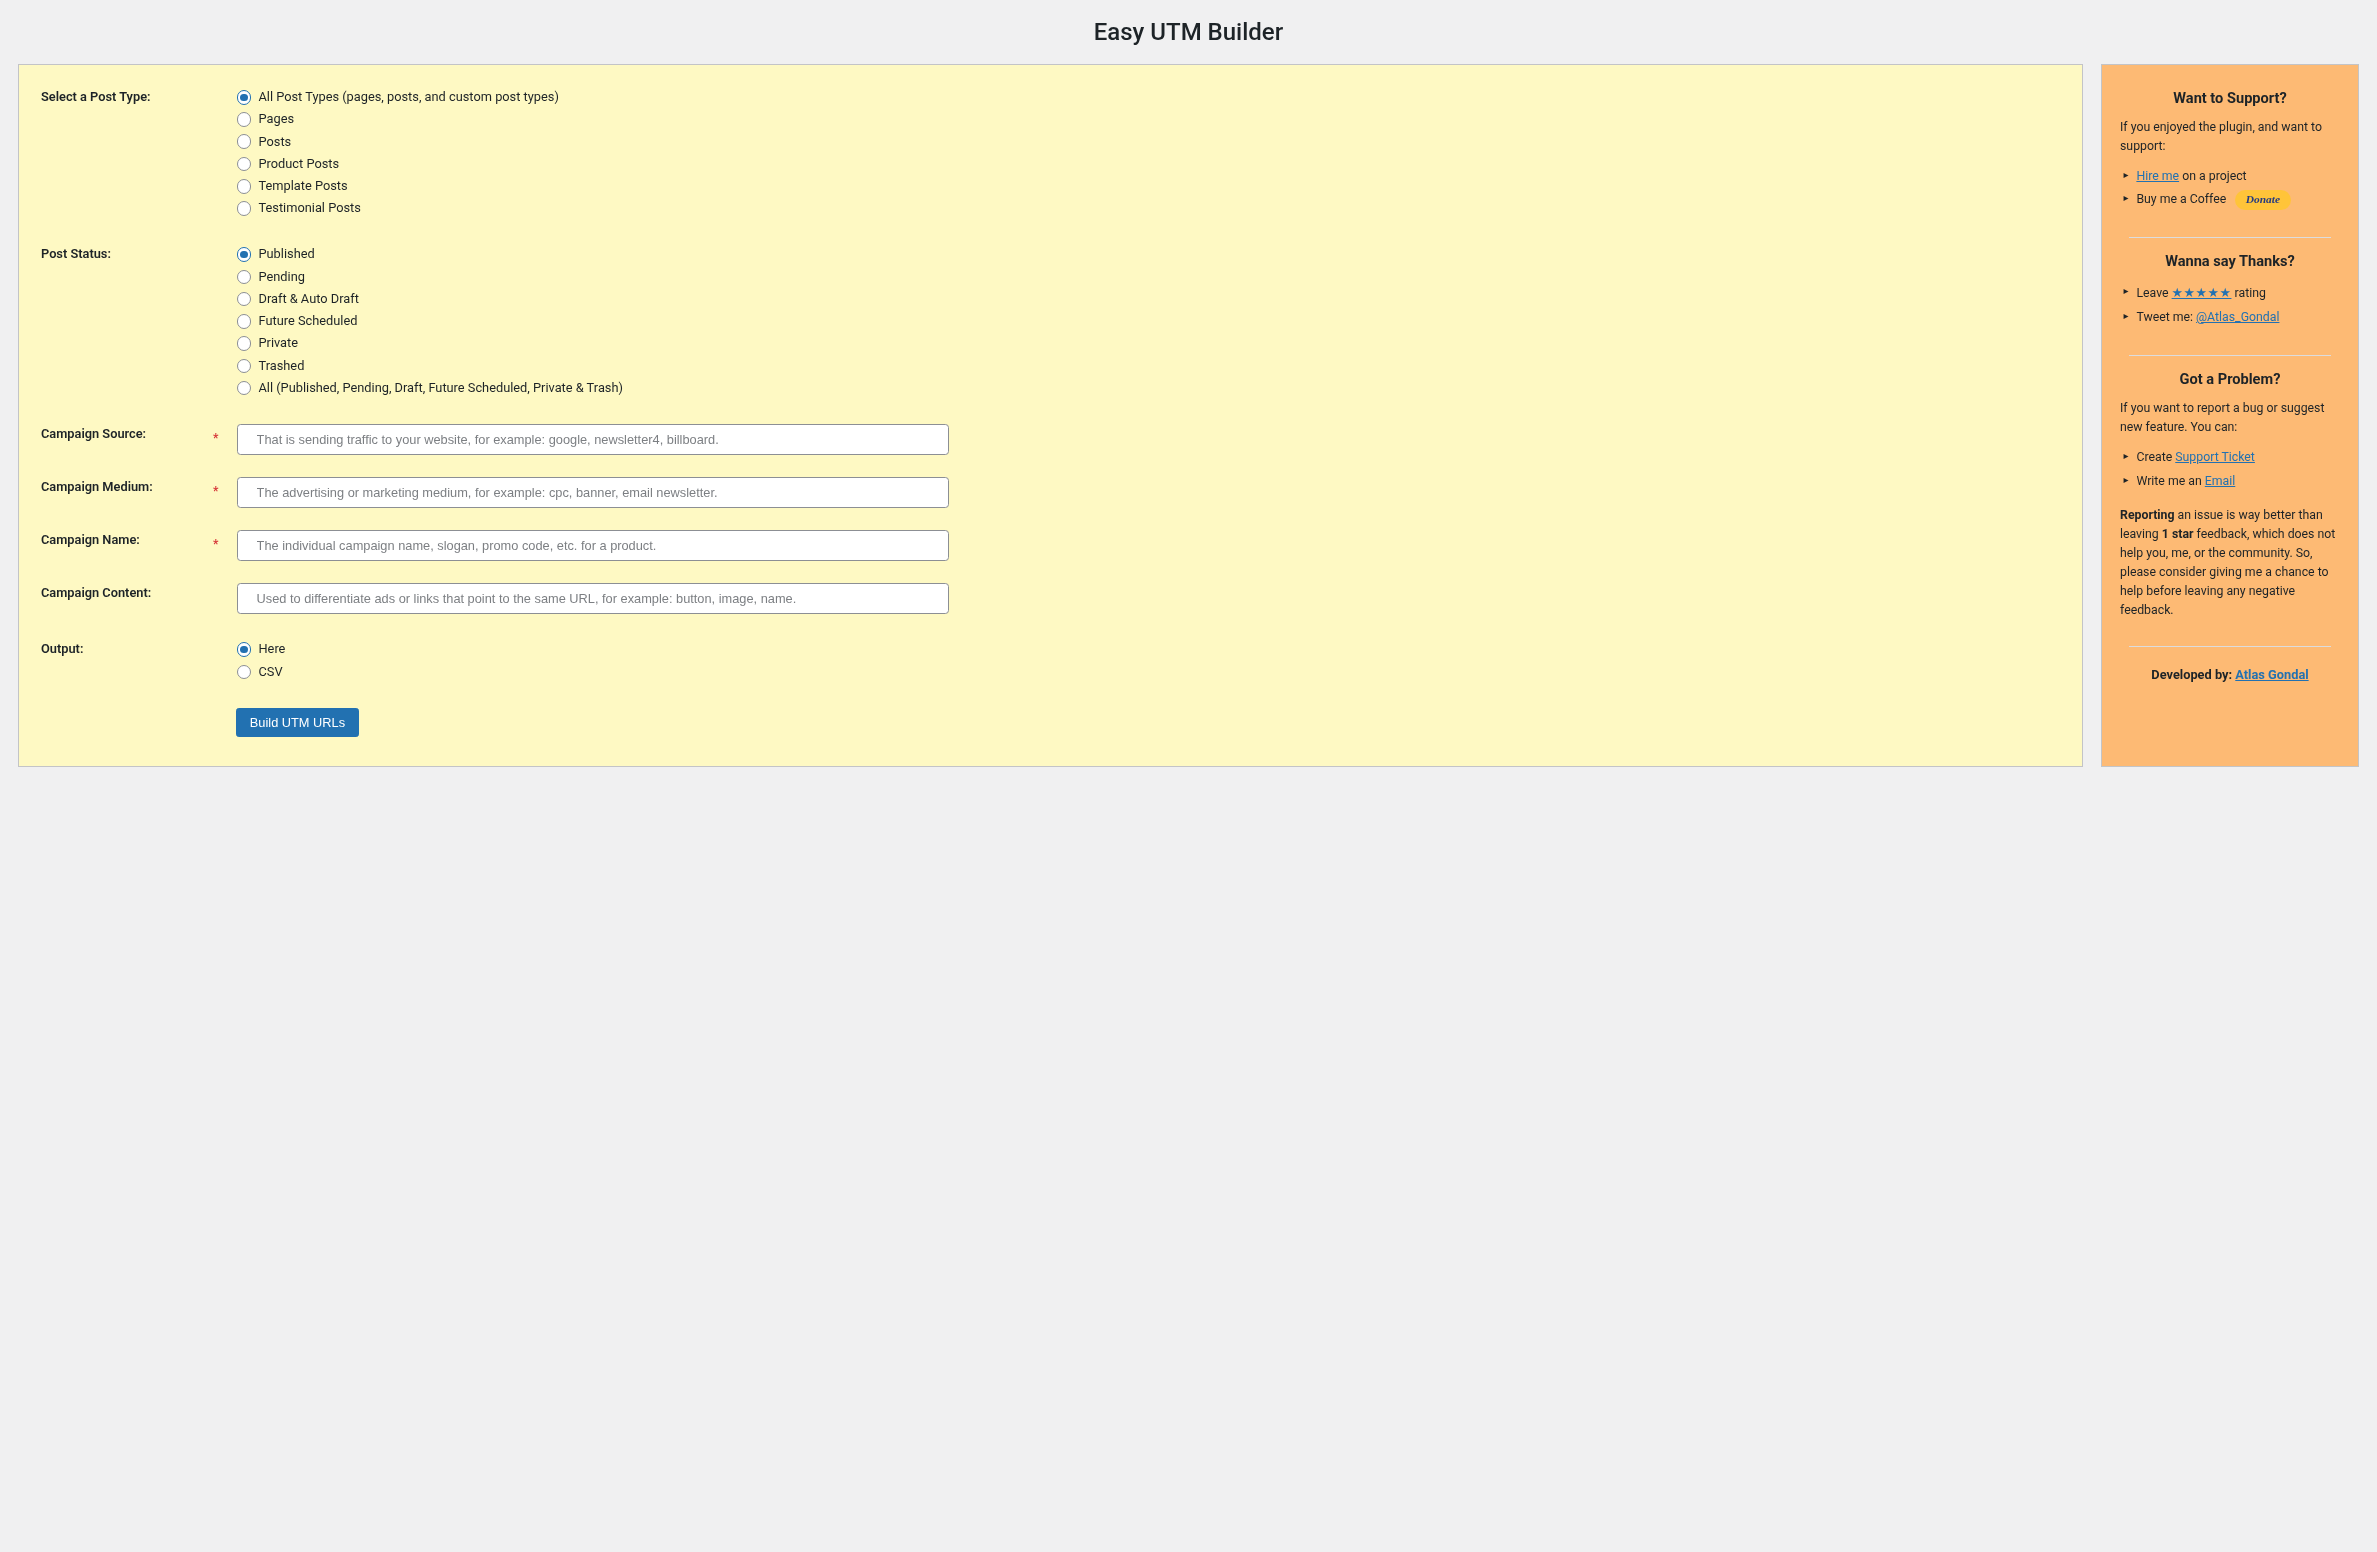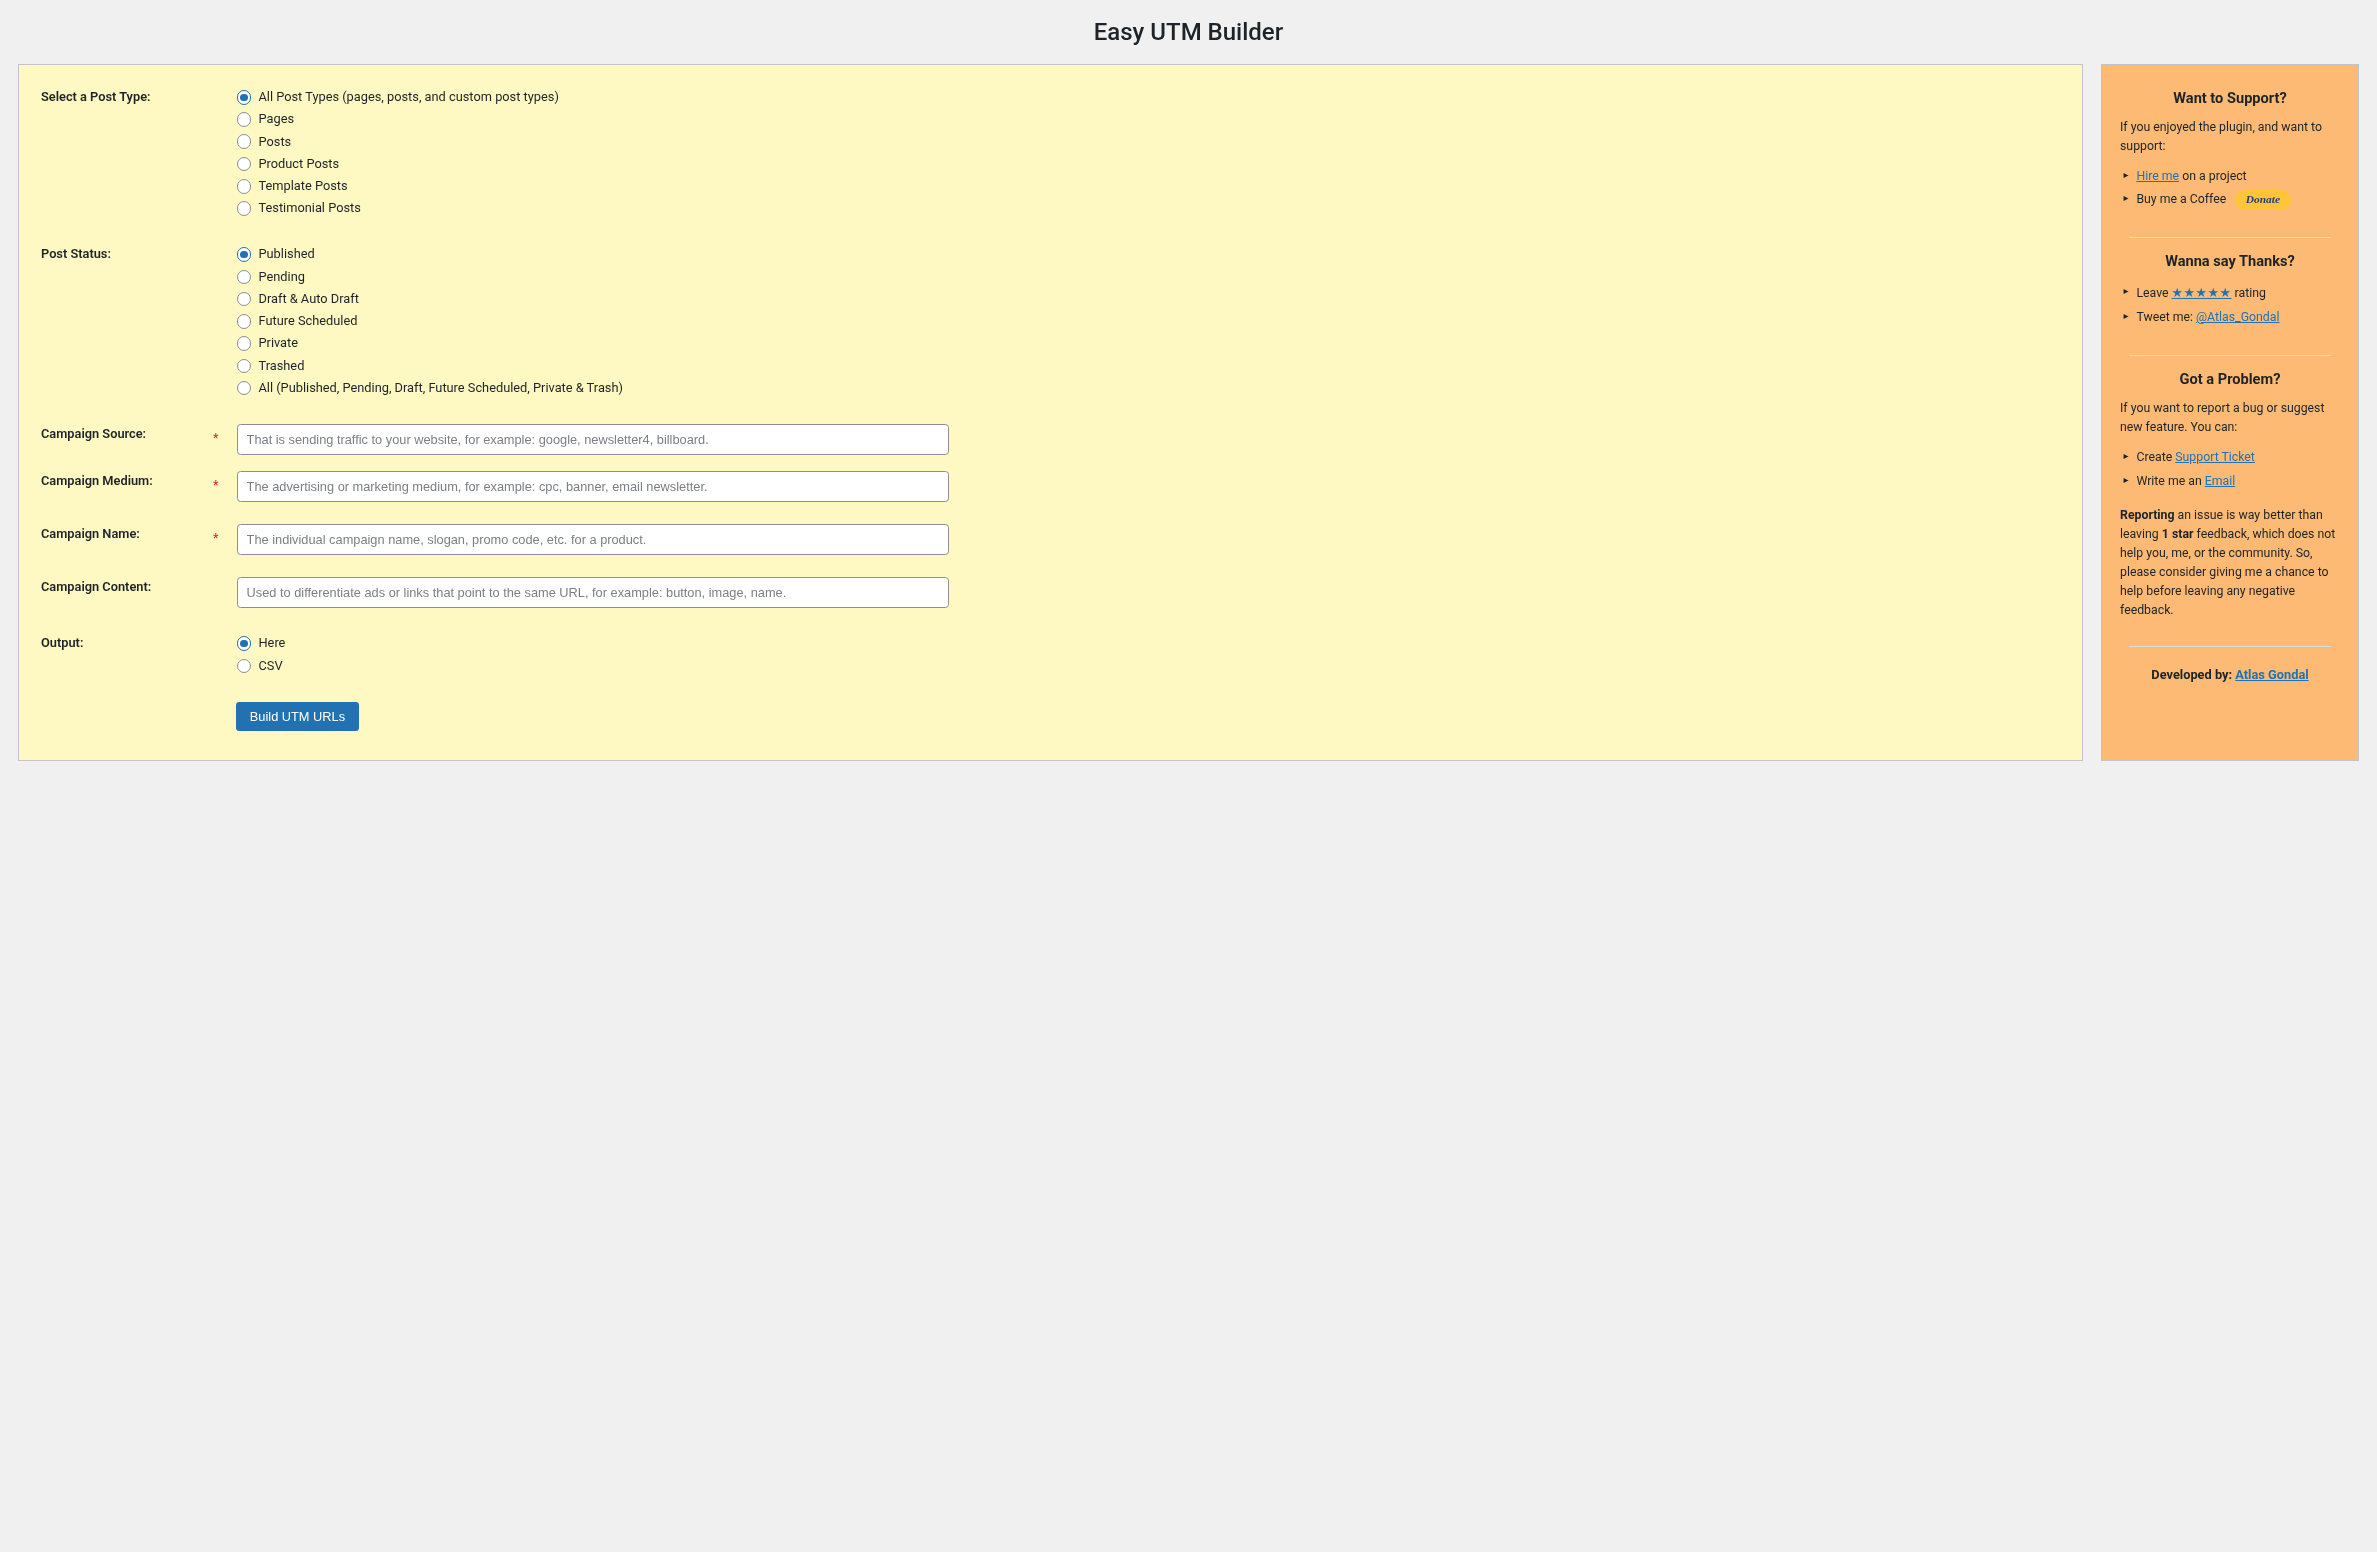--- a/index.html
+++ b/index.html
@@ -85,21 +85,21 @@
     width: 7.3px; height: 7.3px;
     background: #2271b1;
     border-radius: 50%;
   }
   .text-input {
     width: 100%;
     max-width: 712px;
     height: 31px;
     border: 0.9px solid #8c8f94;
     border-radius: 3.6px;
-    padding: 0 9px;
+    padding: 0 19px;
     font-size: 12.8px;
     color: #2c3338;
     background: #fff;
   }
   .text-input::placeholder { color: #7c7f83; }
   .submit-row { margin-left: 195px; margin-top: 7.3px; }
   .btn-primary {
     background: #2271b1;
     color: #fff;
     border: 0.9px solid #2271b1;
@@ -211,21 +211,21 @@
               <span>Trashed</span>
             </label>
           <label class="radio-item">
               <span class="radio-dot"></span>
               <span>All (Published, Pending, Draft, Future Scheduled, Private &amp; Trash)</span>
             </label>
         </div>
       </div>
     </div>
 
-    <div class="form-row tight" style="margin-bottom:16px;">
+    <div class="form-row tight" style="margin-bottom:22px;">
       <div class="form-label">Campaign Source:</div>
       <div class="req-col">*</div>
       <div class="form-control">
         <input class="text-input" type="text" placeholder="That is sending traffic to your website, for example: google, newsletter4, billboard." style="">
       </div>
     </div>
 
     <div class="form-row tight" style="margin-bottom:22px;">
       <div class="form-label">Campaign Medium:</div>
       <div class="req-col">*</div>

